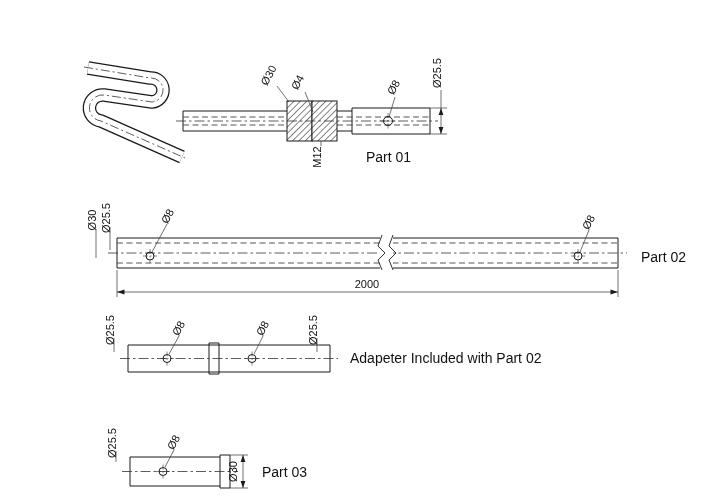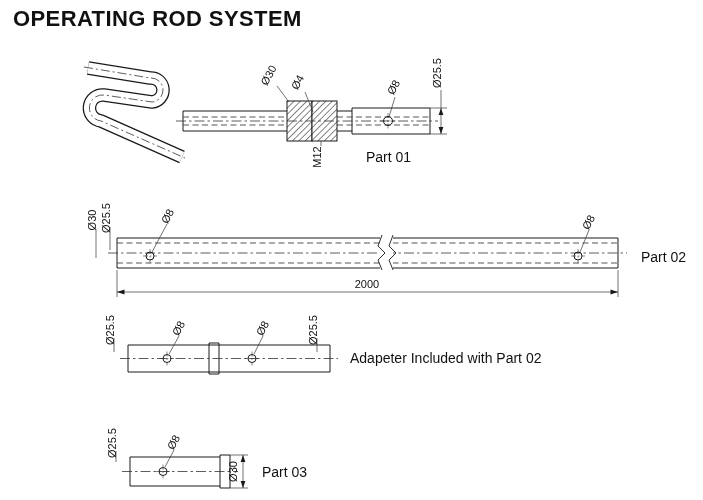--- a/index.html
+++ b/index.html
@@ -9,21 +9,20 @@
          color:#111;letter-spacing:.4px;}
   svg{position:absolute;left:0;top:0;}
   svg text{font-family:"Liberation Sans",sans-serif;font-size:11px;fill:#111;}
   svg text.caption{font-size:14px;}
 </style>
 </head>
 <body>
 
 <div class="page">
 
-  <div class="title">OPERATING ROD SYSTEM</div>
 
   <svg width="703" height="500" viewBox="0 0 703 500">
     <defs>
       <pattern id="hatch" patternUnits="userSpaceOnUse" width="4.5" height="4.5" patternTransform="rotate(45)">
         <rect width="4.5" height="4.5" fill="#ffffff"></rect>
         <line x1="0" y1="0" x2="0" y2="4.5" stroke="#333" stroke-width="1.2"></line>
       </pattern>
     </defs>
 
     <g>

